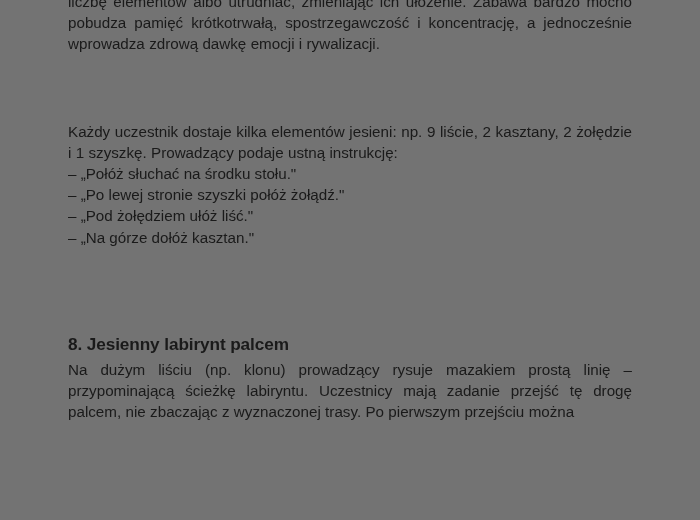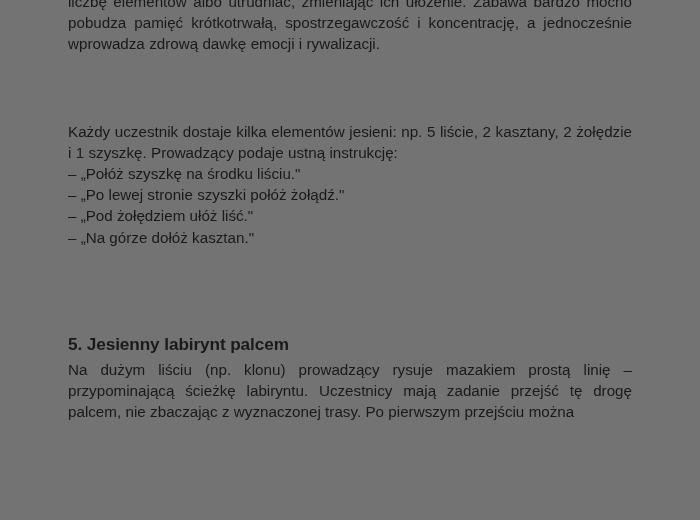--- a/index.html
+++ b/index.html
@@ -83,33 +83,33 @@
 <div class="page">
   <div class="column">
 
     <p class="body-text">liczbę elementów albo utrudniać, zmieniając ich ułożenie. Zabawa bardzo mocno pobudza pamięć krótkotrwałą, spostrzegawczość i koncentrację, a jednocześnie wprowadza zdrową dawkę emocji i rywalizacji.</p>
 
     <div class="gap-before-heading"></div>
 
 
     <div class="gap-after-heading"></div>
 
-    <p class="body-text">Każdy uczestnik dostaje kilka elementów jesieni: np. 5 liście, 2 kasztany, 2 żołędzie i 1 szyszkę. Prowadzący podaje ustną instrukcję:</p>
+    <p class="body-text">Każdy uczestnik dostaje kilka elementów jesieni: np. 9 liście, 2 kasztany, 2 żołędzie i 1 szyszkę. Prowadzący podaje ustną instrukcję:</p>
 
     <ul class="instruction-list">
-      <li>– „Połóż szyszkę na środku liściu."</li>
+      <li>– „Połóż słuchać na środku stołu."</li>
       <li>– „Po lewej stronie szyszki połóż żołądź."</li>
       <li>– „Pod żołędziem ułóż liść."</li>
       <li>– „Na górze dołóż kasztan."</li>
     </ul>
 
 
     <div class="gap-before-heading"></div>
     <div style="height:23px"></div>
 
-    <h2 class="section-heading">5. Jesienny labirynt palcem</h2>
+    <h2 class="section-heading">8. Jesienny labirynt palcem</h2>
 
     <div class="gap-after-heading"></div>
 
     <p class="body-text">Na dużym liściu (np. klonu) prowadzący rysuje mazakiem prostą linię – przypominającą ścieżkę labiryntu. Uczestnicy mają zadanie przejść tę drogę palcem, nie zbaczając z wyznaczonej trasy. Po pierwszym przejściu można</p>
 
   </div>
 </div>
 
 </body></html>

